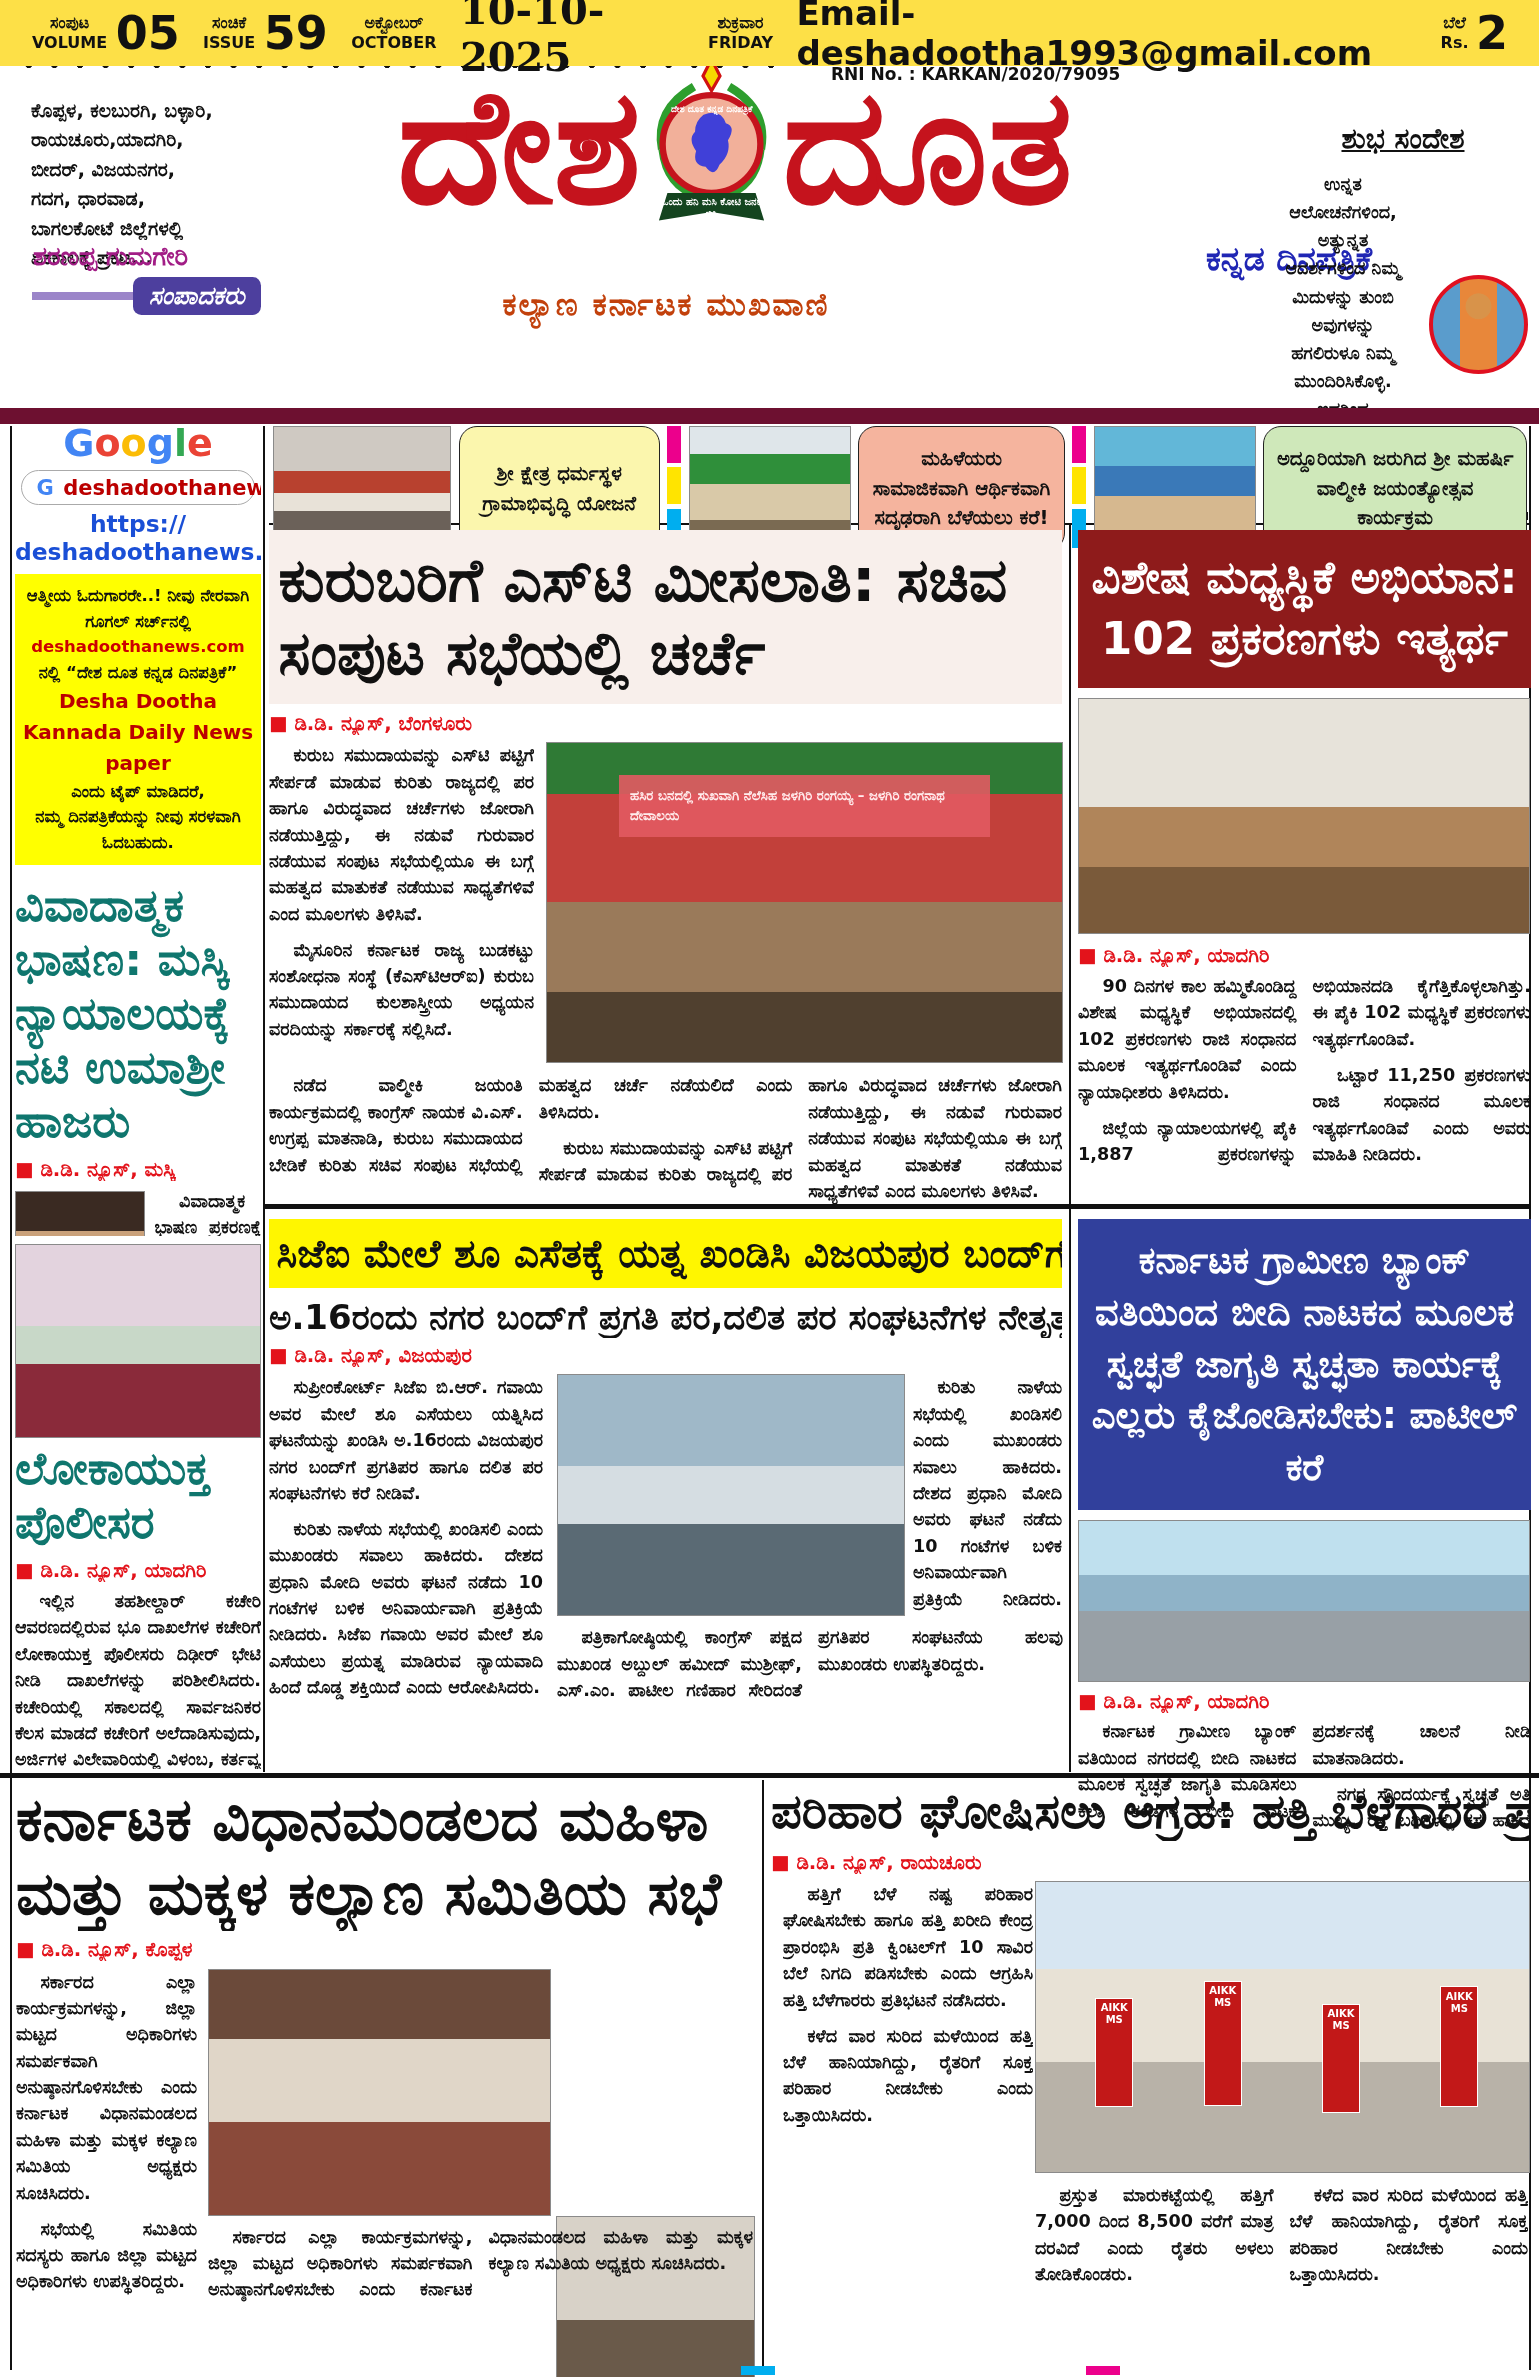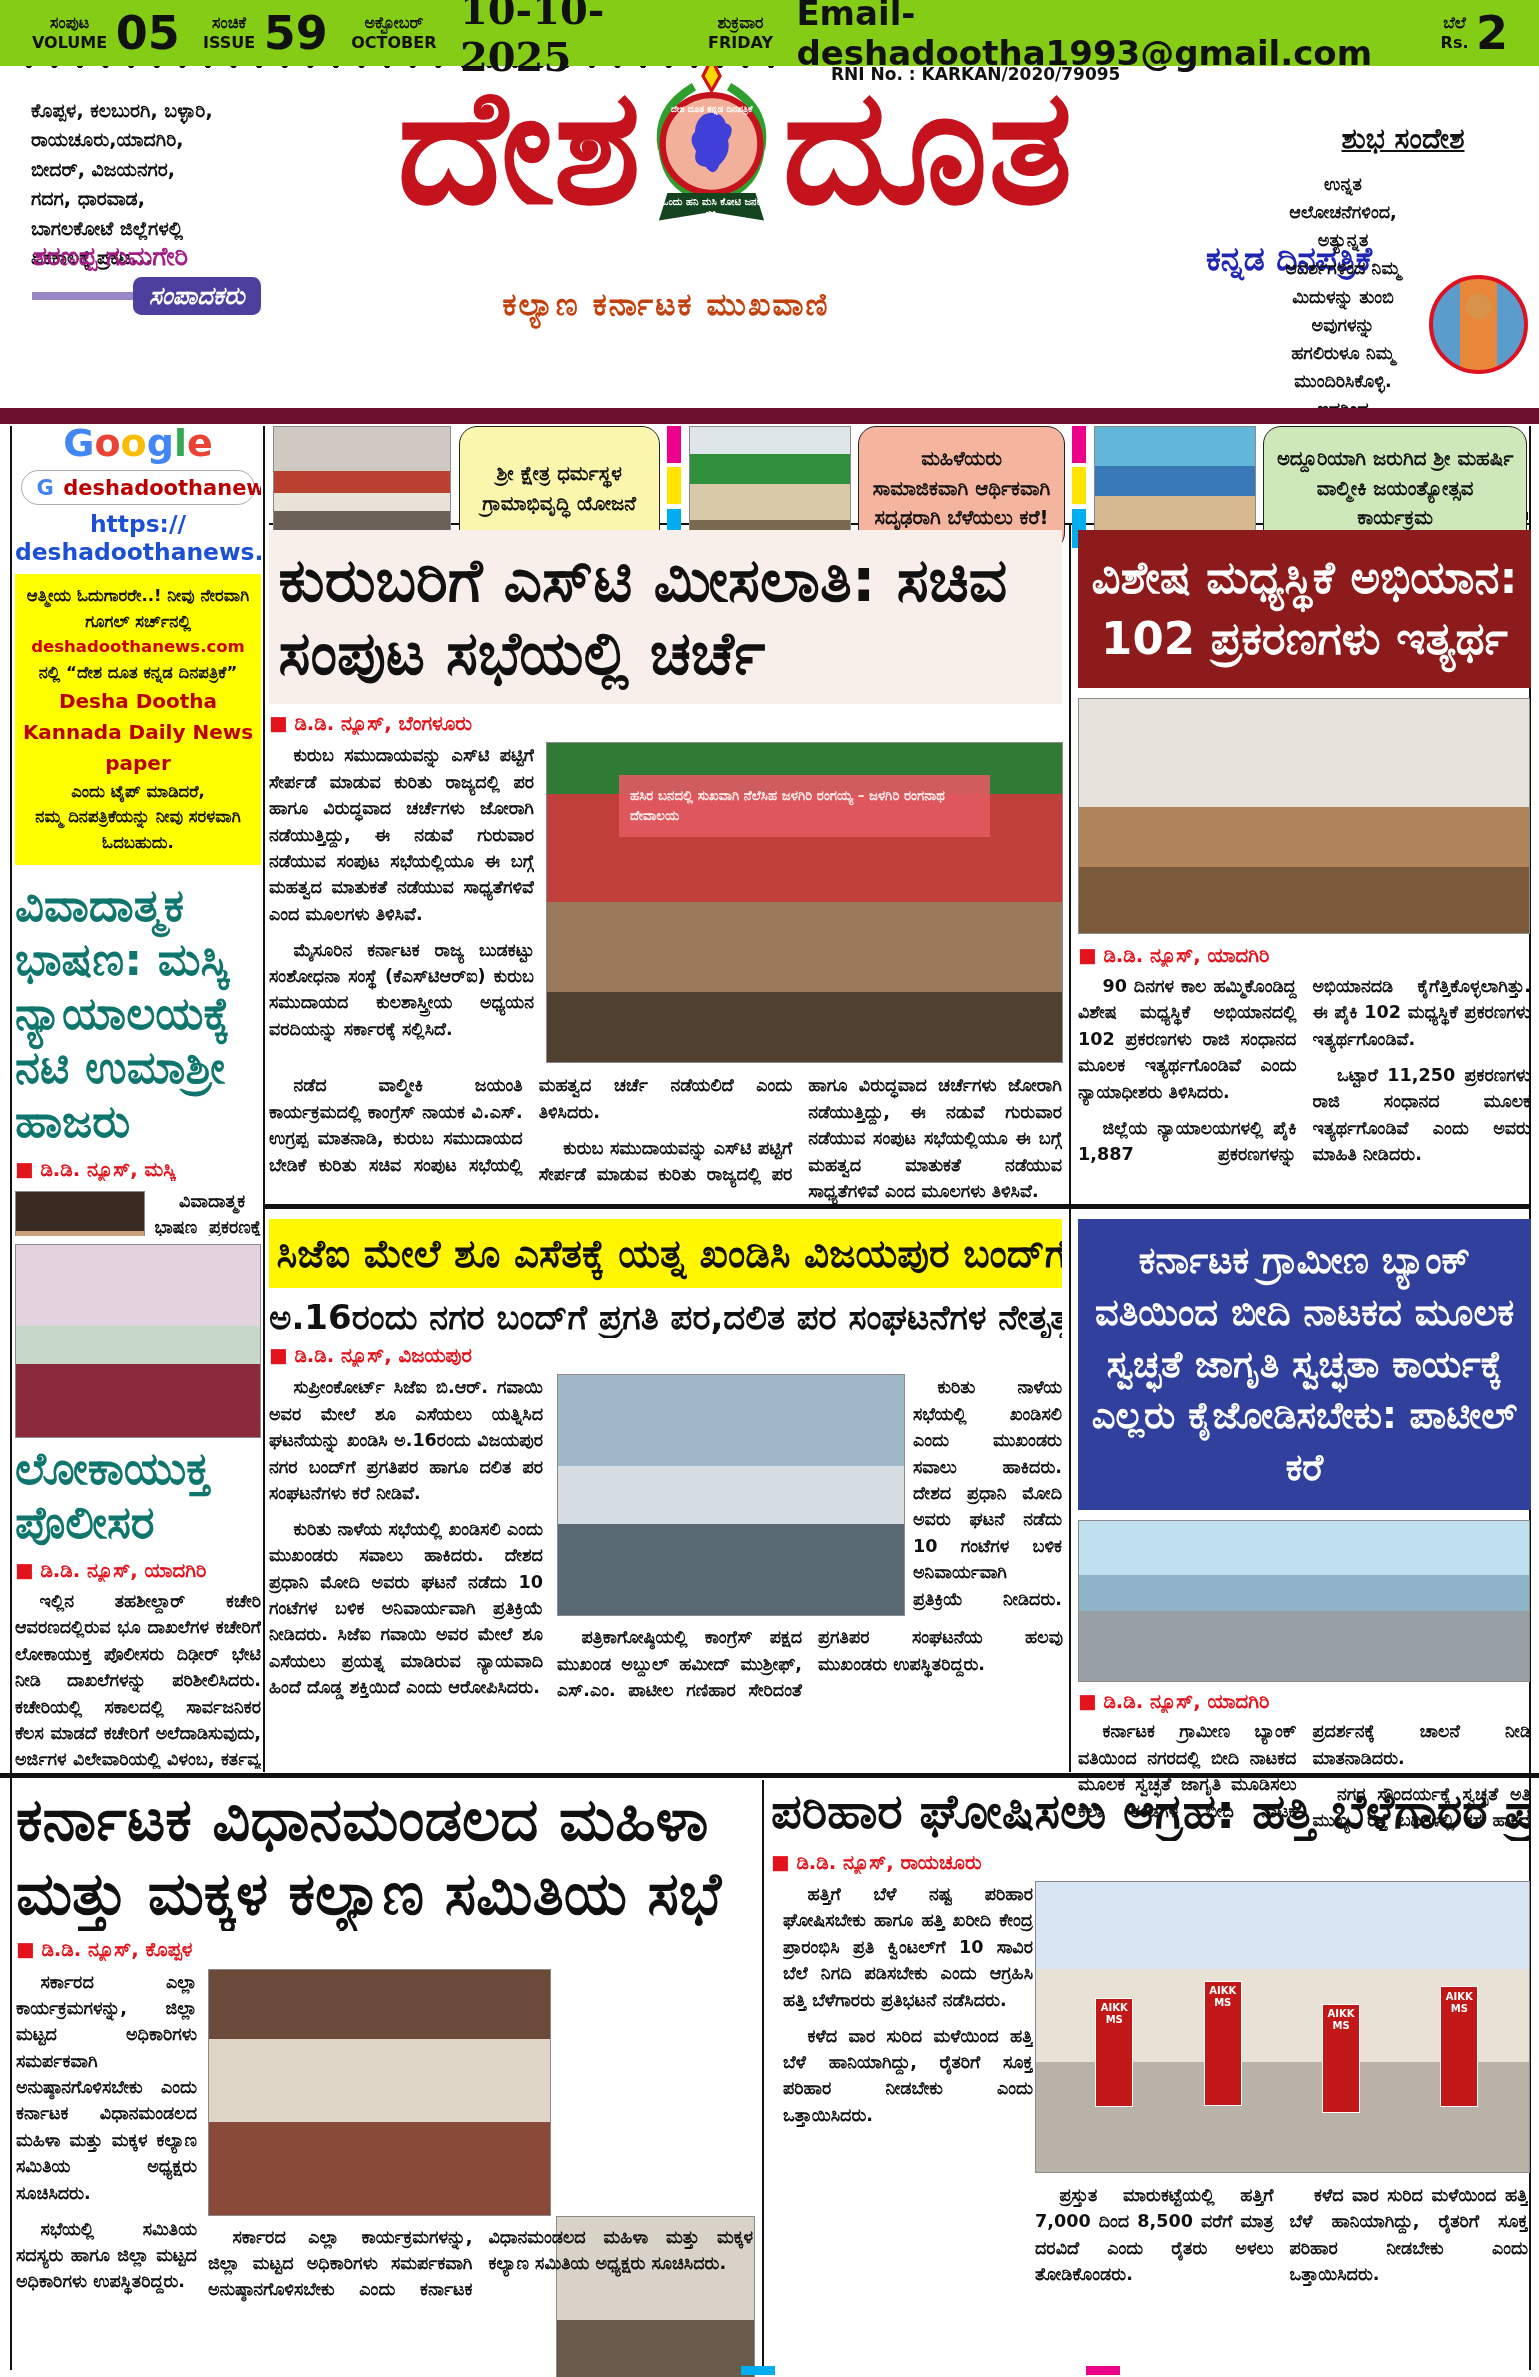--- a/index.html
+++ b/index.html
@@ -27,21 +27,21 @@
   .hl-bottom{font-size:59px;line-height:1.25;font-weight:800;overflow:hidden}
   .hl-bottom-r{font-size:48px;font-weight:800;white-space:nowrap;overflow:hidden}
   
   .teaser-cap{border:1.6px solid #222;border-radius:18px;font-size:19.7px;font-weight:800;
               padding:8.5px 11.7px;display:flex;align-items:center;justify-content:center;
               text-align:center;line-height:1.5;overflow:hidden}
   .cap-y{background:#fbf6ad}.cap-p{background:#f5b49e}.cap-g{background:#cfe8ba}
   .cmy{width:14px;height:122px;background:linear-gradient(180deg,#ec008c 0 30%,#fff 30% 34%,
        #ffe400 34% 64%,#fff 64% 68%,#00aeef 68% 100%)}
   
-  .infobar{position:absolute;left:0;top:642;width:1540px;height:66px;background:#84cc16;
+  .infobar{position:absolute;left:0;top:642;width:1540px;height:66px;background:#fde047;
            display:flex;align-items:center;gap:23.4px;padding-left:32px;box-sizing:border-box}
   .ib-lab{font-size:16px;font-weight:800;line-height:1.25;text-align:center}
   .ib-num{font-size:46px;font-weight:800}
   .ib-date{font-size:40px;font-weight:800;font-family:"DejaVu Serif",serif}
   .ib-mail{font-size:34px;font-weight:800}
   
   .ph-meeting{background:linear-gradient(180deg,#cfc9c2 0 36%,#b8412f 36% 54%,#e8e2d8 54% 68%,#6b6159 68% 100%)}
   .ph-flags{background:linear-gradient(180deg,#dfe6ea 0 22%,#2f8f3a 22% 46%,#d9c9a8 46% 76%,#7a6a52 76% 100%)}
   .ph-event{background:linear-gradient(180deg,#62b7d8 0 32%,#3a79b8 32% 56%,#d6b88f 56% 100%)}
   .ph-cabinet{background:linear-gradient(180deg,#2f7a35 0 16%,#c2403a 16% 50%,#9a7a5a 50% 78%,#50402f 78% 100%)}

